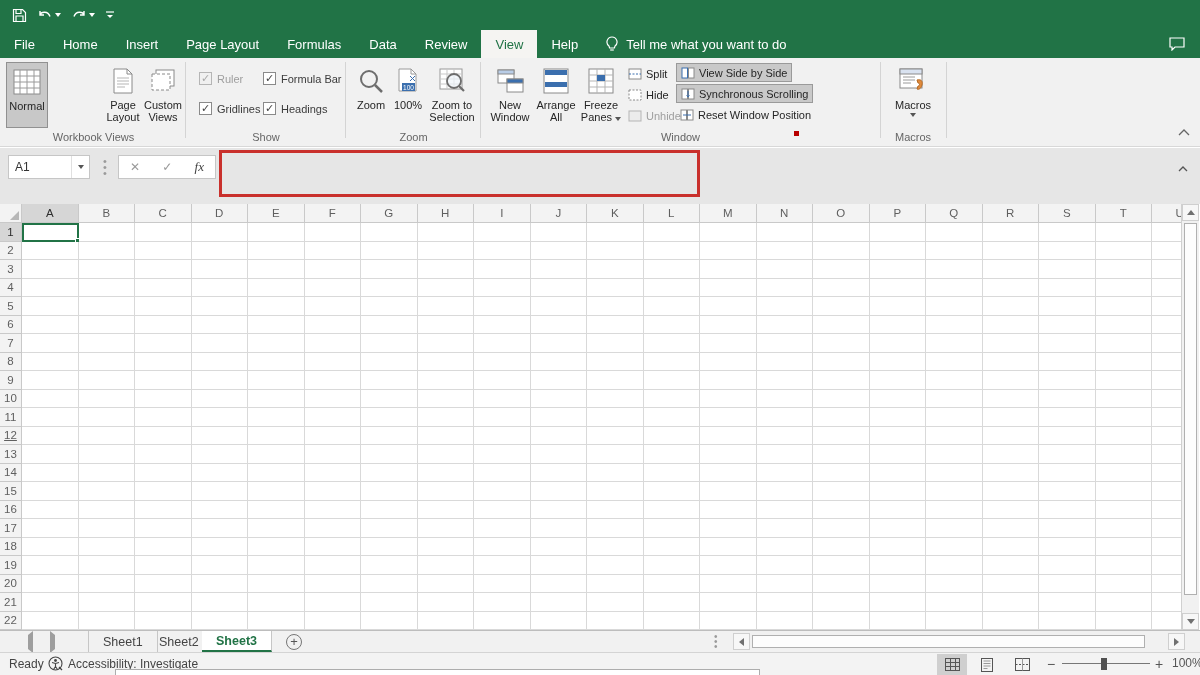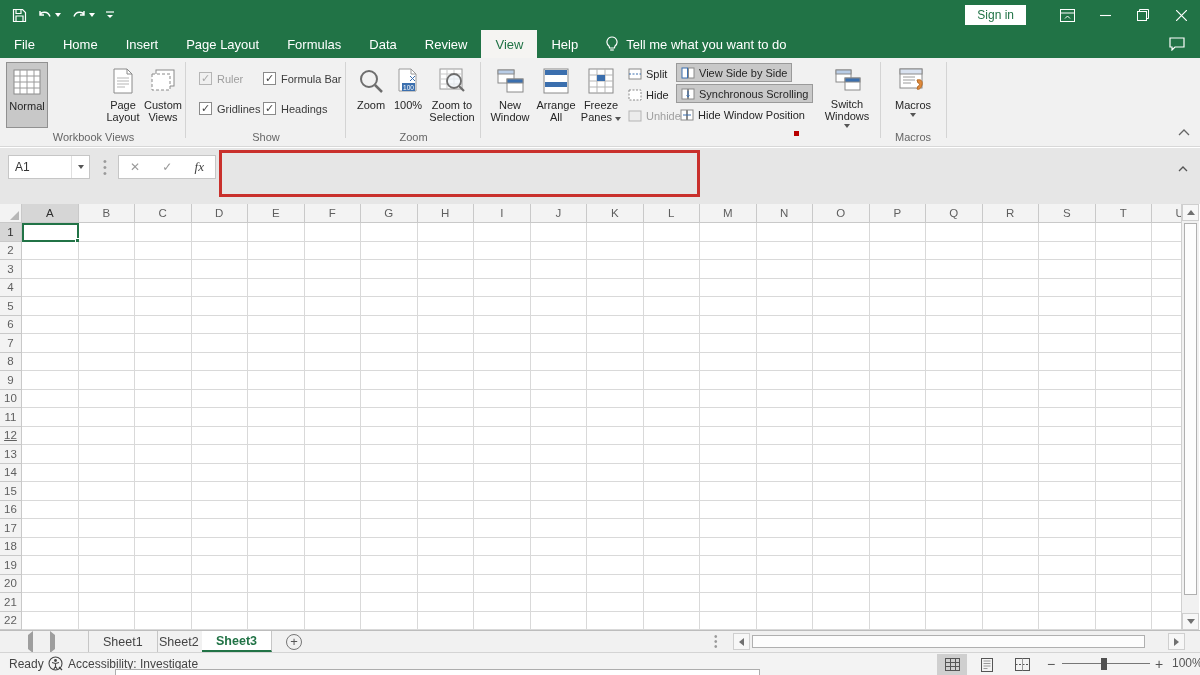--- a/index.html
+++ b/index.html
@@ -122,46 +122,20 @@
           </svg>
         <span class="caret white"></span>
       </span>
       <span class="qbtn">
         <svg width="10" height="10" viewBox="0 0 10 10">
             <path d="M1 2 h8" stroke="#fff" stroke-width="1.2"></path>
             <path d="M2 5 l3 3 3-3 z" fill="#fff"></path>
           </svg>
       </span>
     </div>
-    <div class="tb-right">
-      <button class="signin">Sign in</button>
-      <span class="winbtn">
-        <svg width="15" height="13" viewBox="0 0 15 13">
-            <rect x="0.5" y="0.5" width="14" height="12" fill="none" stroke="#fff"></rect>
-            <path d="M0.5 4 h14" stroke="#fff"></path>
-            <path d="M5 9.5 l2.5-2.5 2.5 2.5" fill="none" stroke="#fff"></path>
-          </svg>
-      </span>
-      <span class="winbtn">
-        <svg width="11" height="11" viewBox="0 0 11 11">
-            <path d="M0 5.5 h11" stroke="#fff" stroke-width="1.1"></path>
-          </svg>
-      </span>
-      <span class="winbtn">
-        <svg width="12" height="12" viewBox="0 0 12 12">
-            <rect x="0.5" y="2.5" width="9" height="9" fill="none" stroke="#fff"></rect>
-            <path d="M2.5 2.5 v-2 h9 v9 h-2" fill="none" stroke="#fff"></path>
-          </svg>
-      </span>
-      <span class="winbtn">
-        <svg width="11" height="11" viewBox="0 0 11 11">
-            <path d="M0 0 L11 11 M11 0 L0 11" stroke="#fff" stroke-width="1.2"></path>
-          </svg>
-      </span>
-    </div>
   </div>
 
   <div class="tabrow">
     <div id="ribbon-tabs" style="display:flex;">
         <div class="rtab">File</div>
         <div class="rtab">Home</div>
         <div class="rtab">Insert</div>
         <div class="rtab">Page Layout</div>
         <div class="rtab">Formulas</div>
         <div class="rtab">Data</div>
@@ -341,35 +315,24 @@
             <path d="M7 3 v6 m-1.5-1.5 L7 9 l1.5-1.5" stroke="#3b6fae" fill="none"></path>
           </svg>
         <span>Synchronous Scrolling</span>
       </div>
       <div class="togglebtn" style="left:194px; top:45px;">
         <svg width="14" height="12" viewBox="0 0 14 12">
             <rect x="1" y="1" width="5.5" height="10" fill="#fff" stroke="#8a8a8a"></rect>
             <rect x="7.5" y="1" width="5.5" height="10" fill="#fff" stroke="#8a8a8a"></rect>
             <path d="M3 6 h8" stroke="#3b6fae"></path>
           </svg>
-        <span>Hide Window Position</span>
-      </div>
-      <div class="bigbtn" style="left:338px; width:54px;">
-        <span class="bicon">
-            <svg width="27" height="26" viewBox="0 0 27 26">
-              <rect x="2" y="2" width="15" height="12" fill="#fff" stroke="#8a8a8a"></rect>
-              <rect x="2" y="2" width="15" height="4" fill="#b9cde7" stroke="#8a8a8a"></rect>
-              <rect x="11" y="10" width="15" height="12" fill="#fff" stroke="#8a8a8a"></rect>
-              <rect x="11" y="10" width="15" height="4" fill="#3b6fae" stroke="#8a8a8a"></rect>
-            </svg>
-          </span>
-        <span>Switch Windows</span>
-        <span class="caret" style="margin-top:2px;"></span>
+        <span>Reset Window Position</span>
       </div>
       <div class="red-dot" style="left:312px; top:71px;"></div>
+      <div class="glabel">Window</div>
     </div>
     <div class="gsep" style="left:880px;"></div>
 
     <div class="rgroup" style="left:882px; width:62px;">
       <div class="bigbtn" style="left:7px; width:48px;">
         <span class="bicon">
             <svg width="28" height="26" viewBox="0 0 28 26">
               <rect x="1" y="1" width="22" height="19" fill="#fff" stroke="#8a8a8a"></rect>
               <rect x="1" y="1" width="22" height="5" fill="#d9e2f0" stroke="#8a8a8a"></rect>
               <path d="M4 9 h12 M4 12 h12 M4 15 h8" stroke="#9a9a9a"></path>

